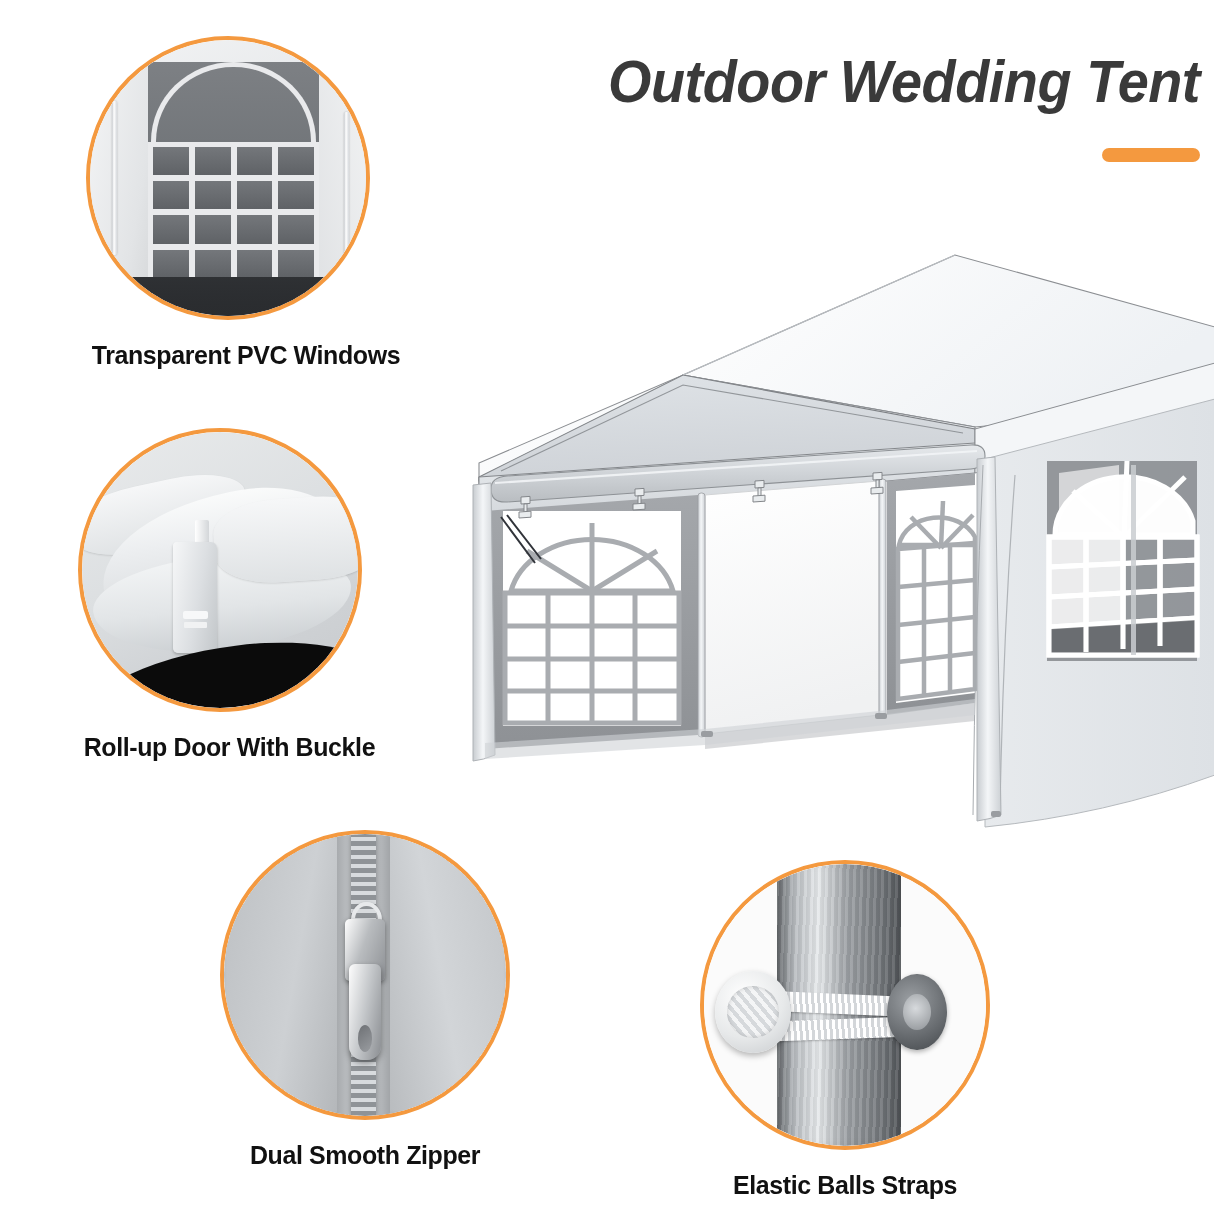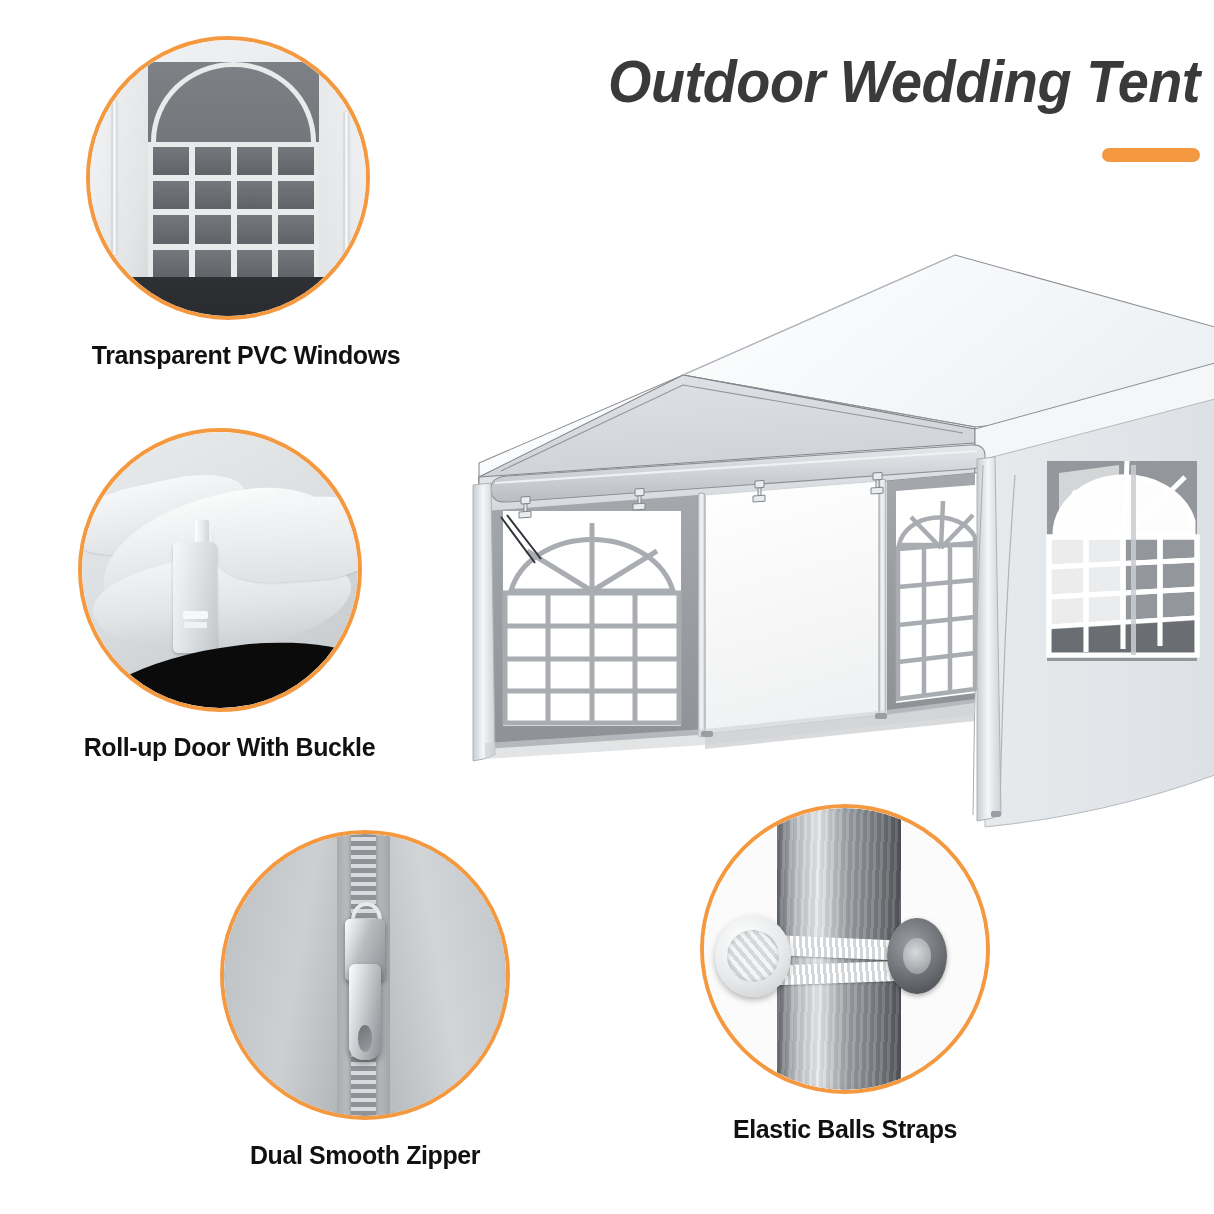--- a/index.html
+++ b/index.html
@@ -493,21 +493,21 @@
       <div class="zip-tape"></div>
       <div class="zip-teeth"></div>
       <div class="zip-ring"></div>
       <div class="zip-slider"></div>
       <div class="zip-pull"></div>
     </div>
   </div>
   <div class="caption" style="top:310px;">Dual Smooth Zipper</div>
 </div>
 
-<div class="feature" style="left:700px; top:804px; width:290px; height:350px;">
+<div class="feature" style="left:700px; top:860px; width:290px; height:350px;">
   <div class="circle" style="width:290px; height:290px;">
     <div class="circle-inner">
       <div class="ball-bg"></div>
       <div class="ball-pole"></div>
       <div class="ball-cord-a"></div>
       <div class="ball-cord-b"></div>
       <div class="ball-grommet"></div>
       <div class="ball-toggle"></div>
     </div>
   </div>

